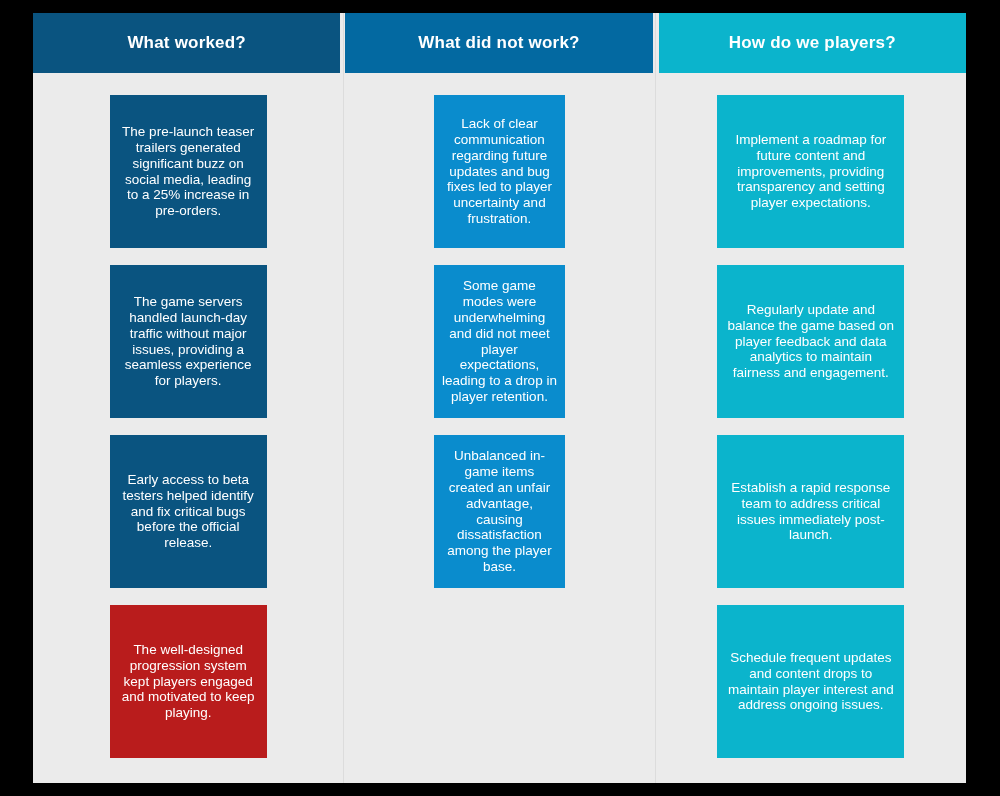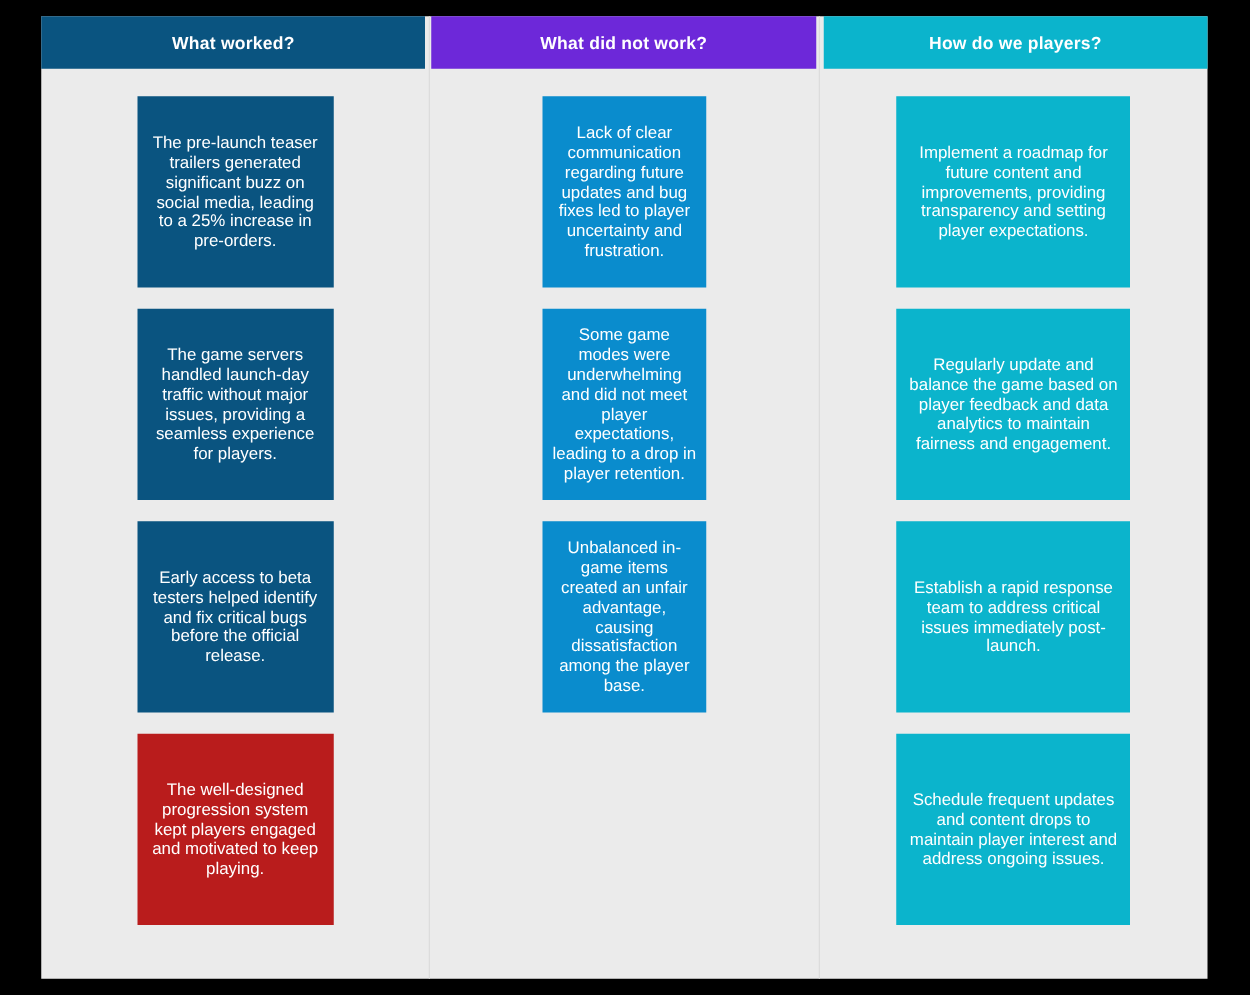--- a/index.html
+++ b/index.html
@@ -34,26 +34,26 @@
     display: flex;
     flex-direction: column;
     align-items: center;
     box-sizing: border-box;
   }
   .column + .column {
     border-left: 1px solid #dcdcdc;
   }
   .col-header {
     width: calc(100% - 3px);
-    height: 42px;
+    height: 60px;
     display: flex;
     align-items: center;
     justify-content: center;
     color: #ffffff;
-    font-size: 14px;
+    font-size: 17px;
     font-weight: bold;
     letter-spacing: 0.2px;
     box-sizing: border-box;
   }
   .column:nth-child(1) .col-header { margin-left: 0; margin-right: 3px; }
   .column:nth-child(2) .col-header { margin-left: 1px; margin-right: 2px; }
   .column:nth-child(3) .col-header { margin-left: 3px; margin-right: 0px; }
 
   .cards {
     width: 100%;
@@ -108,21 +108,21 @@
         <div class="card" style="background: rgb(10, 84, 128);">
             <span class="card-text">Early access to beta testers helped identify and fix critical bugs before the official release.</span>
           </div>
         <div class="card" style="background: #b91c1c;">
             <span class="card-text">The well-designed progression system kept players engaged and motivated to keep playing.</span>
           </div>
       </div>
     </div>
 
     <div class="column">
-      <div class="col-header" style="background: #6d28d9; text-align: center;">What did not work?</div>
+      <div class="col-header" style="background: #0369a1; text-align: center;">What did not work?</div>
       <div class="cards">
         <div class="card" style="background: rgb(10, 140, 205);">
             <span class="card-text">Lack of clear communication regarding future updates and bug fixes led to player uncertainty and frustration.</span>
           </div>
         <div class="card" style="background: rgb(10, 140, 205);">
             <span class="card-text">Some game modes were underwhelming and did not meet player expectations, leading to a drop in player retention.</span>
           </div>
         <div class="card" style="background: rgb(10, 140, 205);">
             <span class="card-text">Unbalanced in-game items created an unfair advantage, causing dissatisfaction among the player base.</span>
           </div>

